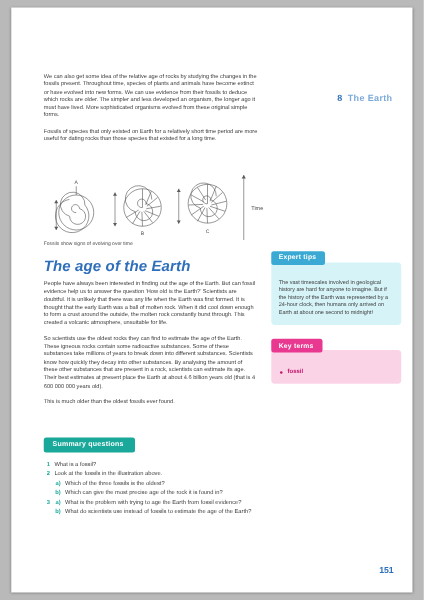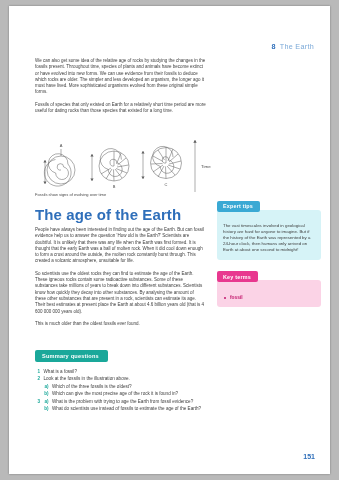--- a/index.html
+++ b/index.html
@@ -16,21 +16,21 @@
     box-shadow:0 0 2px rgba(0,0,0,.35);
     overflow:hidden;
   }
   
   .runhead{
     position:absolute;right:16px;top:36px;
     display:flex;align-items:baseline;gap:4px;
     font-size:7.2px;letter-spacing:.3px;
   }
   .runhead .num{color:#2f6fba;font-weight:bold;}
-  .runhead .ttl{color:#7ba9d8;font-weight:normal;}
+  .runhead .ttl{color:#7ba9d8;font-weight:bold;margin-top:32px;}
 
   
   .maincol{
     position:absolute;left:26px;top:52px;width:171px;
   }
   .sidecol{
     position:absolute;left:208px;top:204px;width:104px;
   }
   p.body{
     margin:0 0 6px 0;
@@ -41,22 +41,23 @@
   
   .figure{position:absolute;left:26px;top:128px;width:178px;height:68px;}
   .fig-caption{
     position:absolute;left:26px;top:186px;width:170px;
     font-size:4px;color:#4a4a4a;line-height:5px;
   }
 
   
   h2.sect{
     margin:0 0 4px 0;
-    font-size:15px;font-weight:bold;color:#2f6fba;
+    font-size:12px;font-weight:bold;color:#2f6fba;
     letter-spacing:.1px;
+    font-style:italic;
   }
 
   
   .tipbox{
     background:#d6f3f7;border-radius:3px;
     padding:5px 6px 7px 6px;
     position:relative;
   }
   .tip-header{
     position:absolute;left:0;top:-9px;

